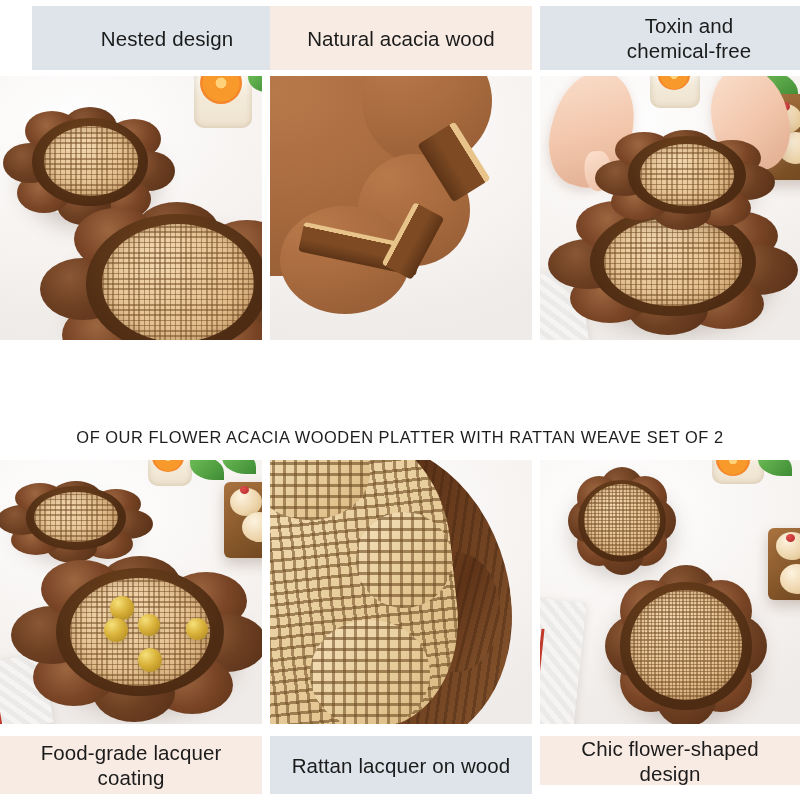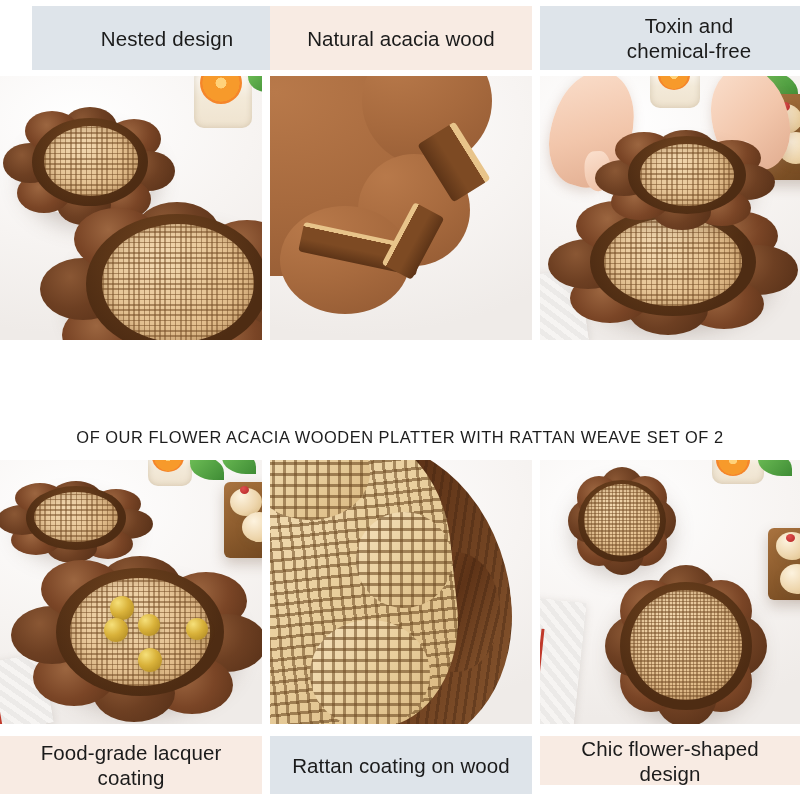--- a/index.html
+++ b/index.html
@@ -454,20 +454,20 @@
         <div class="rattan fine" style="left:32px; top:28px; width:112px; height:110px;"></div>
       </div>
     </div>
   </div>
 
   <div class="label-chip chip-peach" style="left:0px; top:736px; width:262px; height:58px;">
     <span>Food-grade lacquer coating</span>
   </div>
 
   <div class="label-chip chip-blue" style="left:270px; top:736px; width:262px; height:58px;">
-    <span>Rattan coating on wood</span>
+    <span>Rattan lacquer on wood</span>
   </div>
 
   <div class="label-chip chip-peach" style="left:540px; top:736px; width:260px; height:49px;">
     <span style="max-width:200px; display:inline-block;">Chic flower-shaped design</span>
   </div>
 
 </div>
 
 </body></html>

